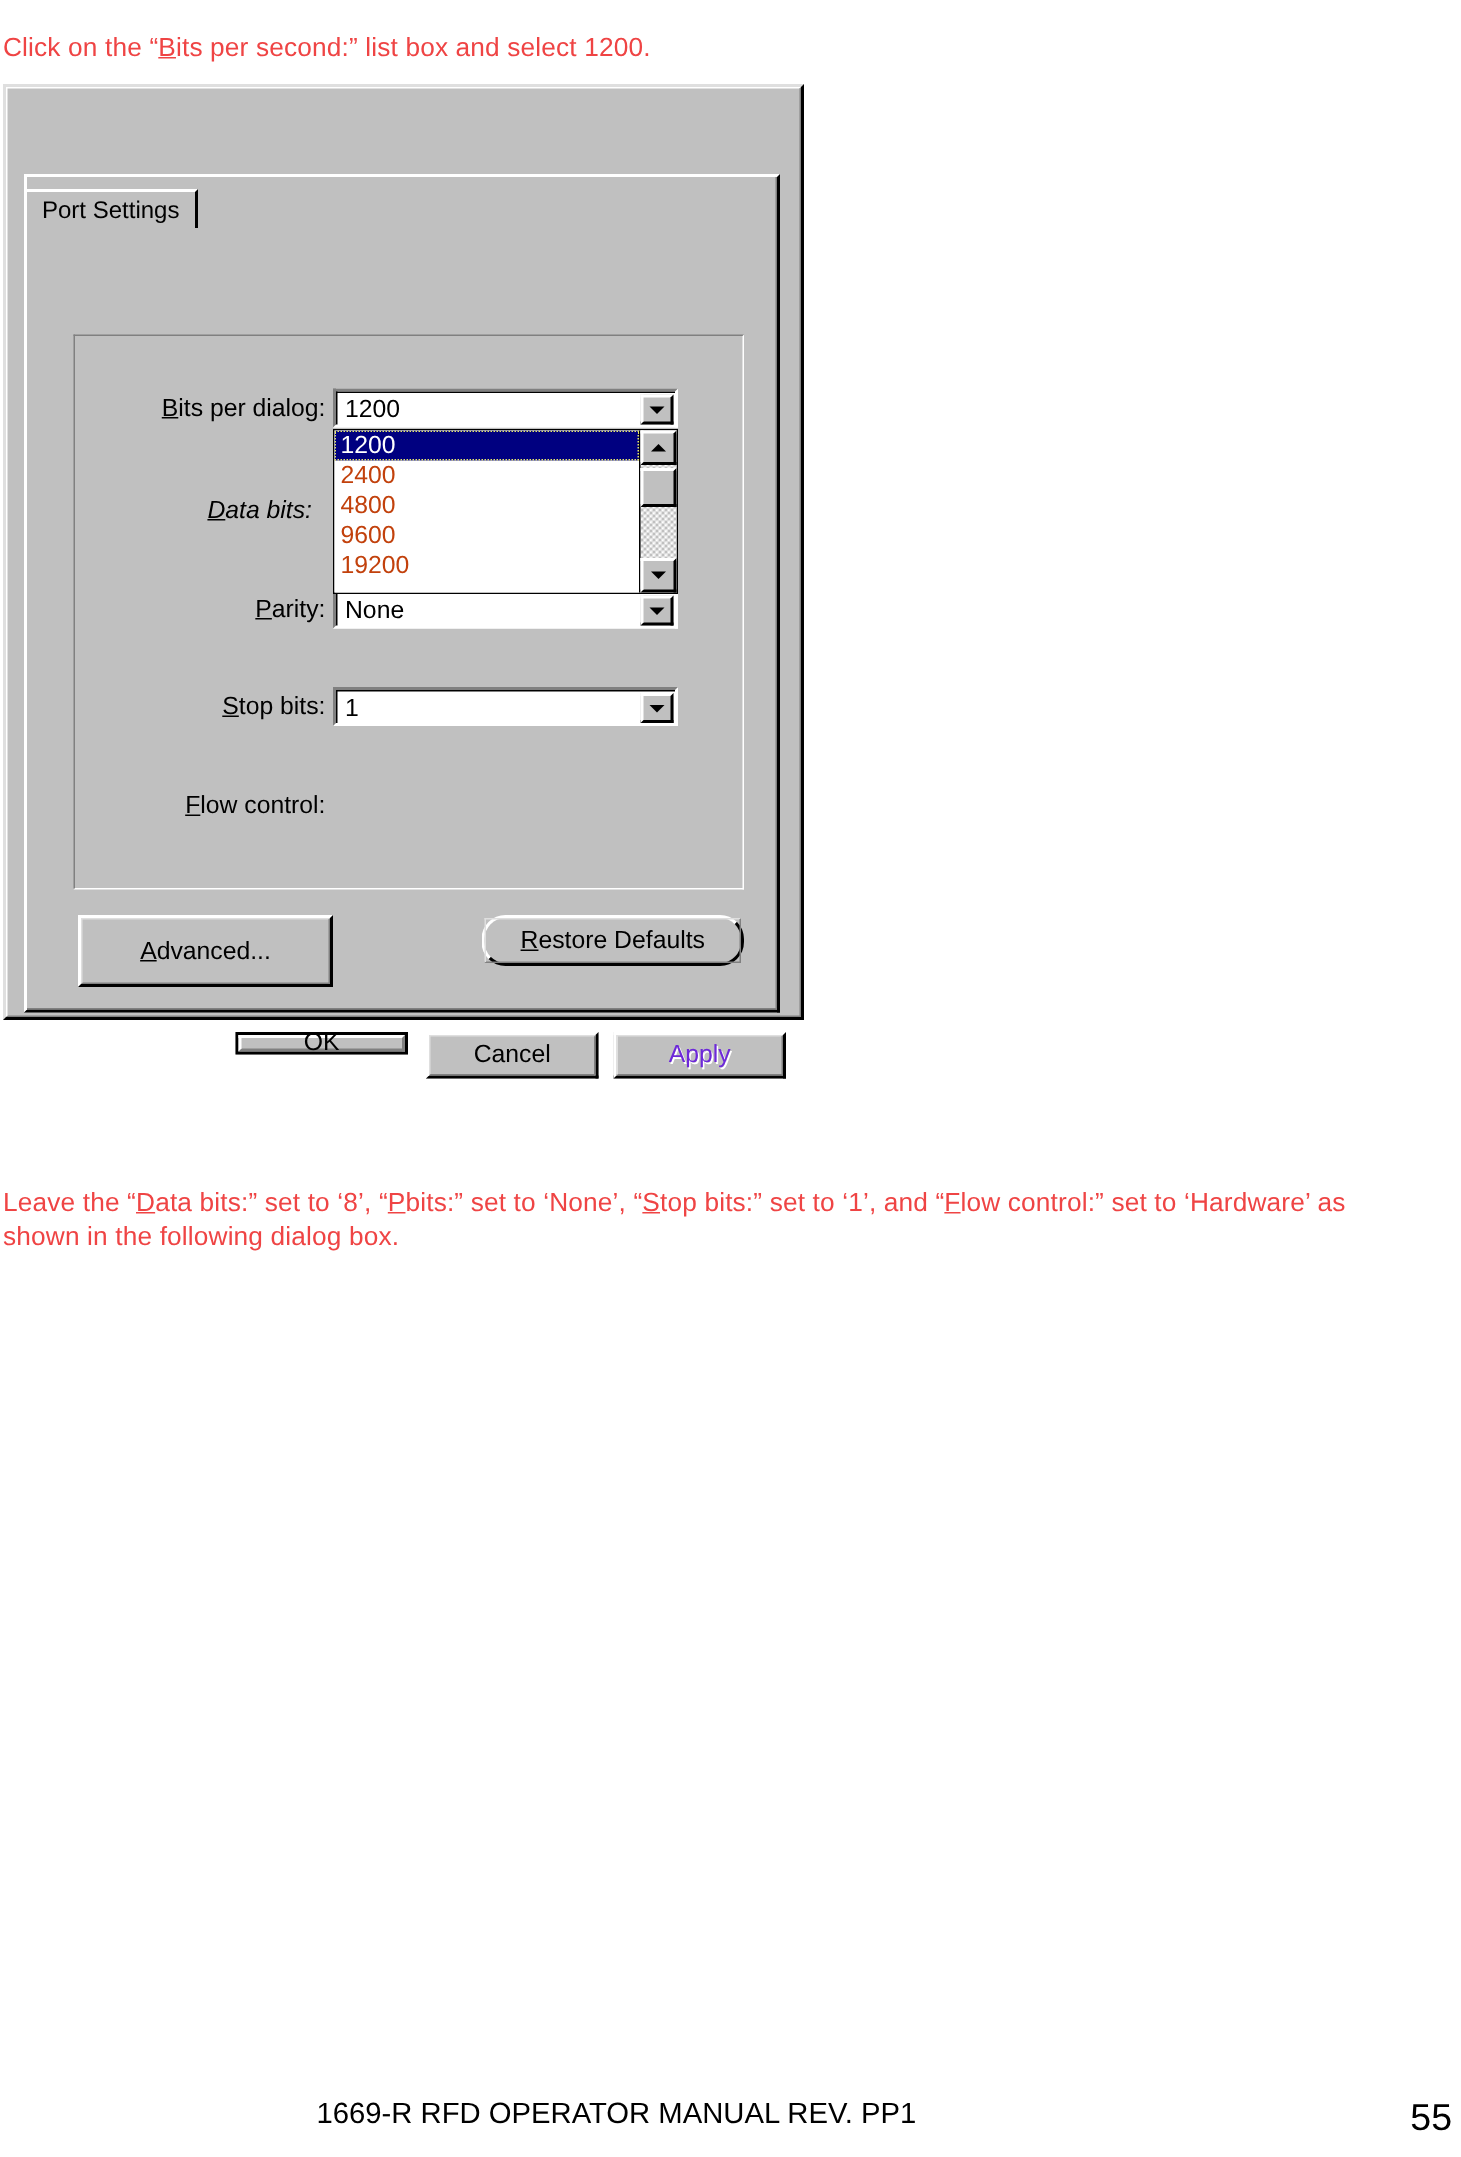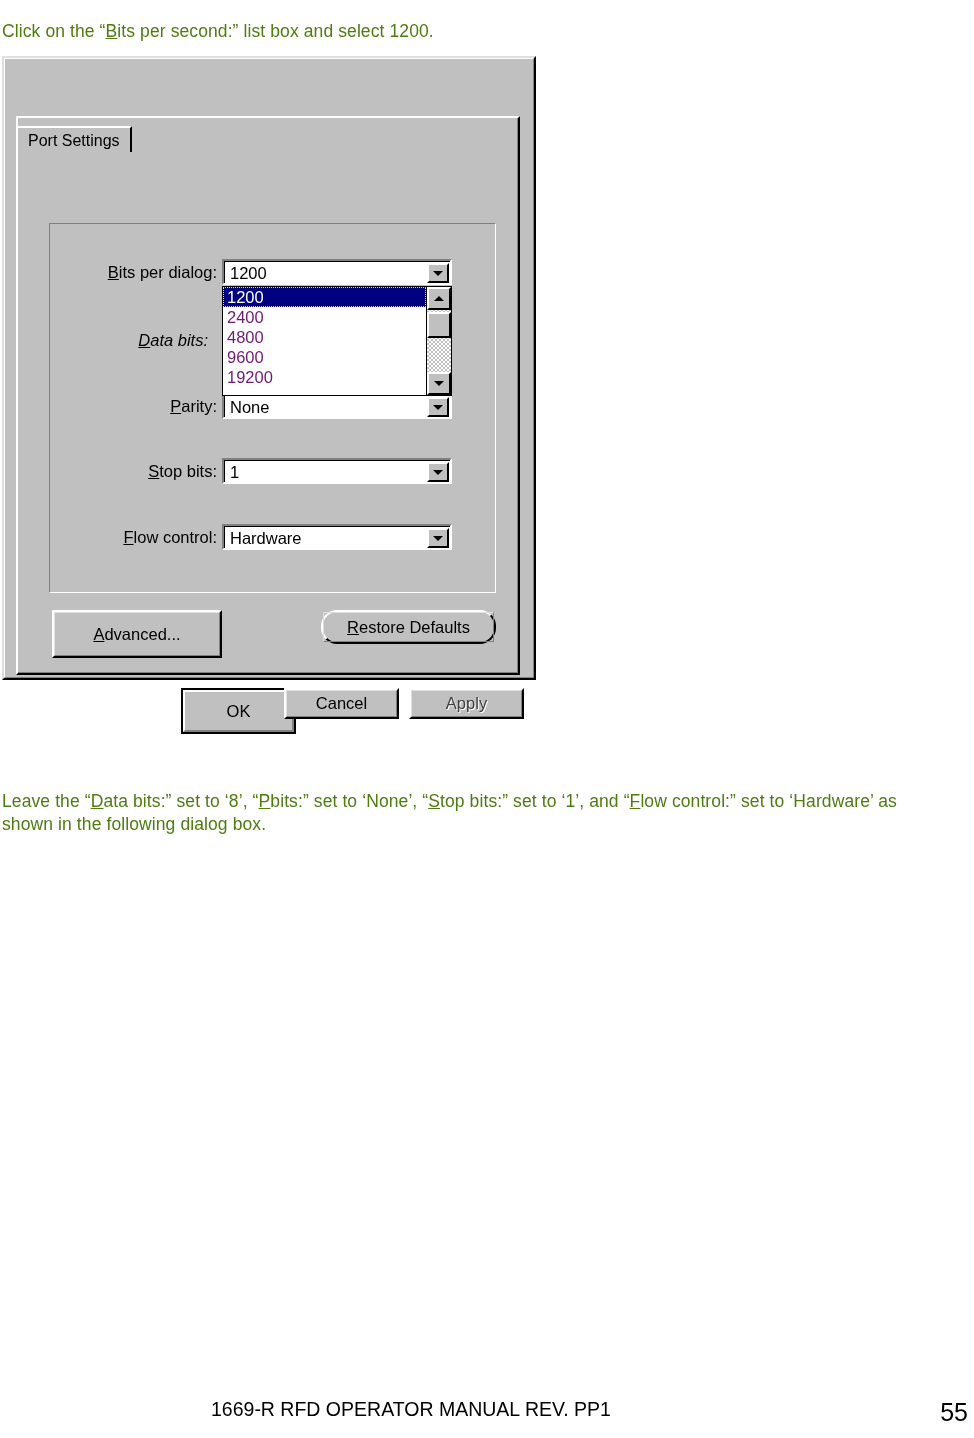--- a/index.html
+++ b/index.html
@@ -14,21 +14,21 @@
     font-family: "Liberation Sans", sans-serif;
     color: #000000;
     overflow: hidden;
   }
 
   
   .doc-para {
     position: absolute;
     font-size: 17.5px;
     line-height: 23px;
-    color: #4d7c0f;
+    color: #ef4444;
     letter-spacing: 0.1px;
   }
   #intro-para { left: 2px; top: 2px; width: 940px; }
   #leave-para { left: 2px; top: 772px; width: 945px; }
 
   .u { text-decoration: underline; }
 
   
   #page-footer {
     position: absolute;
@@ -267,21 +267,21 @@
     width: 203px;
     height: 108px;
     background: #ffffff;
     overflow: hidden;
   }
   .list-item {
     height: 20px;
     line-height: 20px;
     padding-left: 4px;
     font-size: 16.5px;
-    color: #701a75;
+    color: #c2410c;
     white-space: nowrap;
     box-sizing: border-box;
   }
   .list-item.selected {
     background: #000080;
     color: #ffffff;
     outline: 1px dotted #e8e86a;
     outline-offset: -1px;
   }
   #bps-scrollbar {
@@ -361,28 +361,28 @@
   .btn.default-btn {
     border: 2px solid #000000;
   }
   .btn.default-btn .btn-in {
     border-top: 2px solid #ffffff;
     border-left: 2px solid #ffffff;
     border-right: 2px solid #808080;
     border-bottom: 2px solid #808080;
   }
   .btn.disabled-btn span {
-    color: #404040;
+    color: #6d28d9;
     text-shadow: 1px 1px 0 #ffffff;
   }
   .btn span { position: relative; z-index: 1; }
 
   #btn-advanced { left: 48px; top: 552px; width: 170px; height: 48px; }
   #btn-restore  { left: 317px; top: 552px; width: 175px; height: 34px; border-radius: 16px; }
-  #btn-ok       { left: 153px; top: 630px; width: 115px; height: 46px; margin-left: 24px; }
+  #btn-ok       { left: 153px; top: 630px; width: 115px; height: 15px; }
   #btn-cancel   { left: 280px; top: 630px; width: 115px; height: 31px; }
   #btn-apply    { left: 405px; top: 630px; width: 115px; height: 31px; }
 </style>
 </head>
 <body>
 
 <p class="doc-para" id="intro-para"><span>Click on the “</span><span class="u">B</span><span>its per second:” list box and select 1200.</span></p>
 
 <p class="doc-para" id="leave-para"><span>Leave the “</span><span class="u">D</span><span>ata bits:” set to ‘8’, “</span><span class="u">P</span><span>bits:” set to ‘None’, “</span><span class="u">S</span><span>top bits:” set to ‘1’, and “</span><span class="u">F</span><span>low control:” set to ‘Hardware’ as shown in the following dialog box.</span></p>
 
@@ -434,28 +434,20 @@
   <div class="combo" style="left:218px; top:400px; width:230px;">
     <div class="combo-inner">
       <span class="combo-value">1</span>
       <div class="combo-arrow">
           <i class="tri-down"></i>
         </div>
     </div>
   </div>
 
   <div class="field-label" style="left:78px; top:470px; width:135px;"><span class="u">F</span><span>low control:</span></div>
-  <div class="combo" style="left:218px; top:466px; width:230px;">
-    <div class="combo-inner">
-      <span class="combo-value">Hardware</span>
-      <div class="combo-arrow">
-          <i class="tri-down"></i>
-        </div>
-    </div>
-  </div>
 
   <div id="bps-dropdown">
     <div id="bps-list">
       <div class="list-item selected">1200</div>
       <div class="list-item">2400</div>
       <div class="list-item">4800</div>
       <div class="list-item">9600</div>
       <div class="list-item">19200</div>
     </div>
     <div id="bps-scrollbar">

